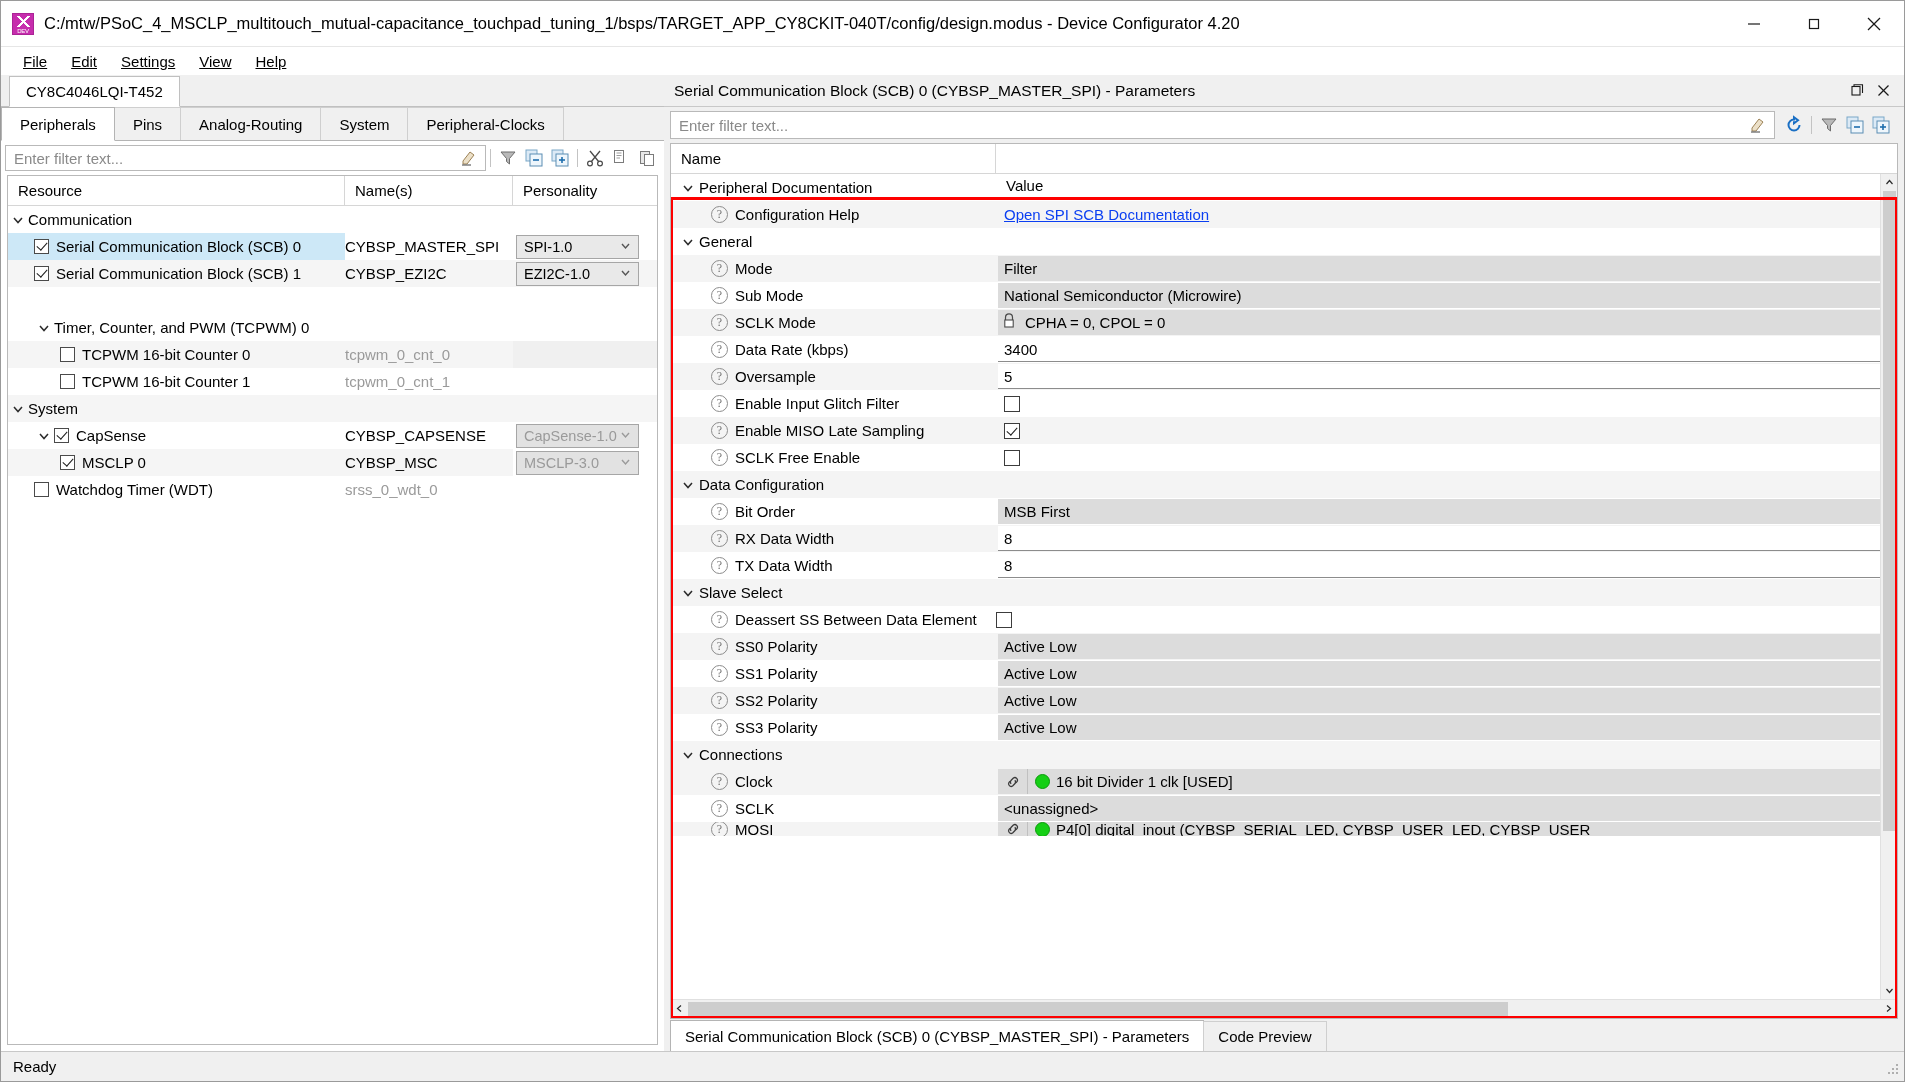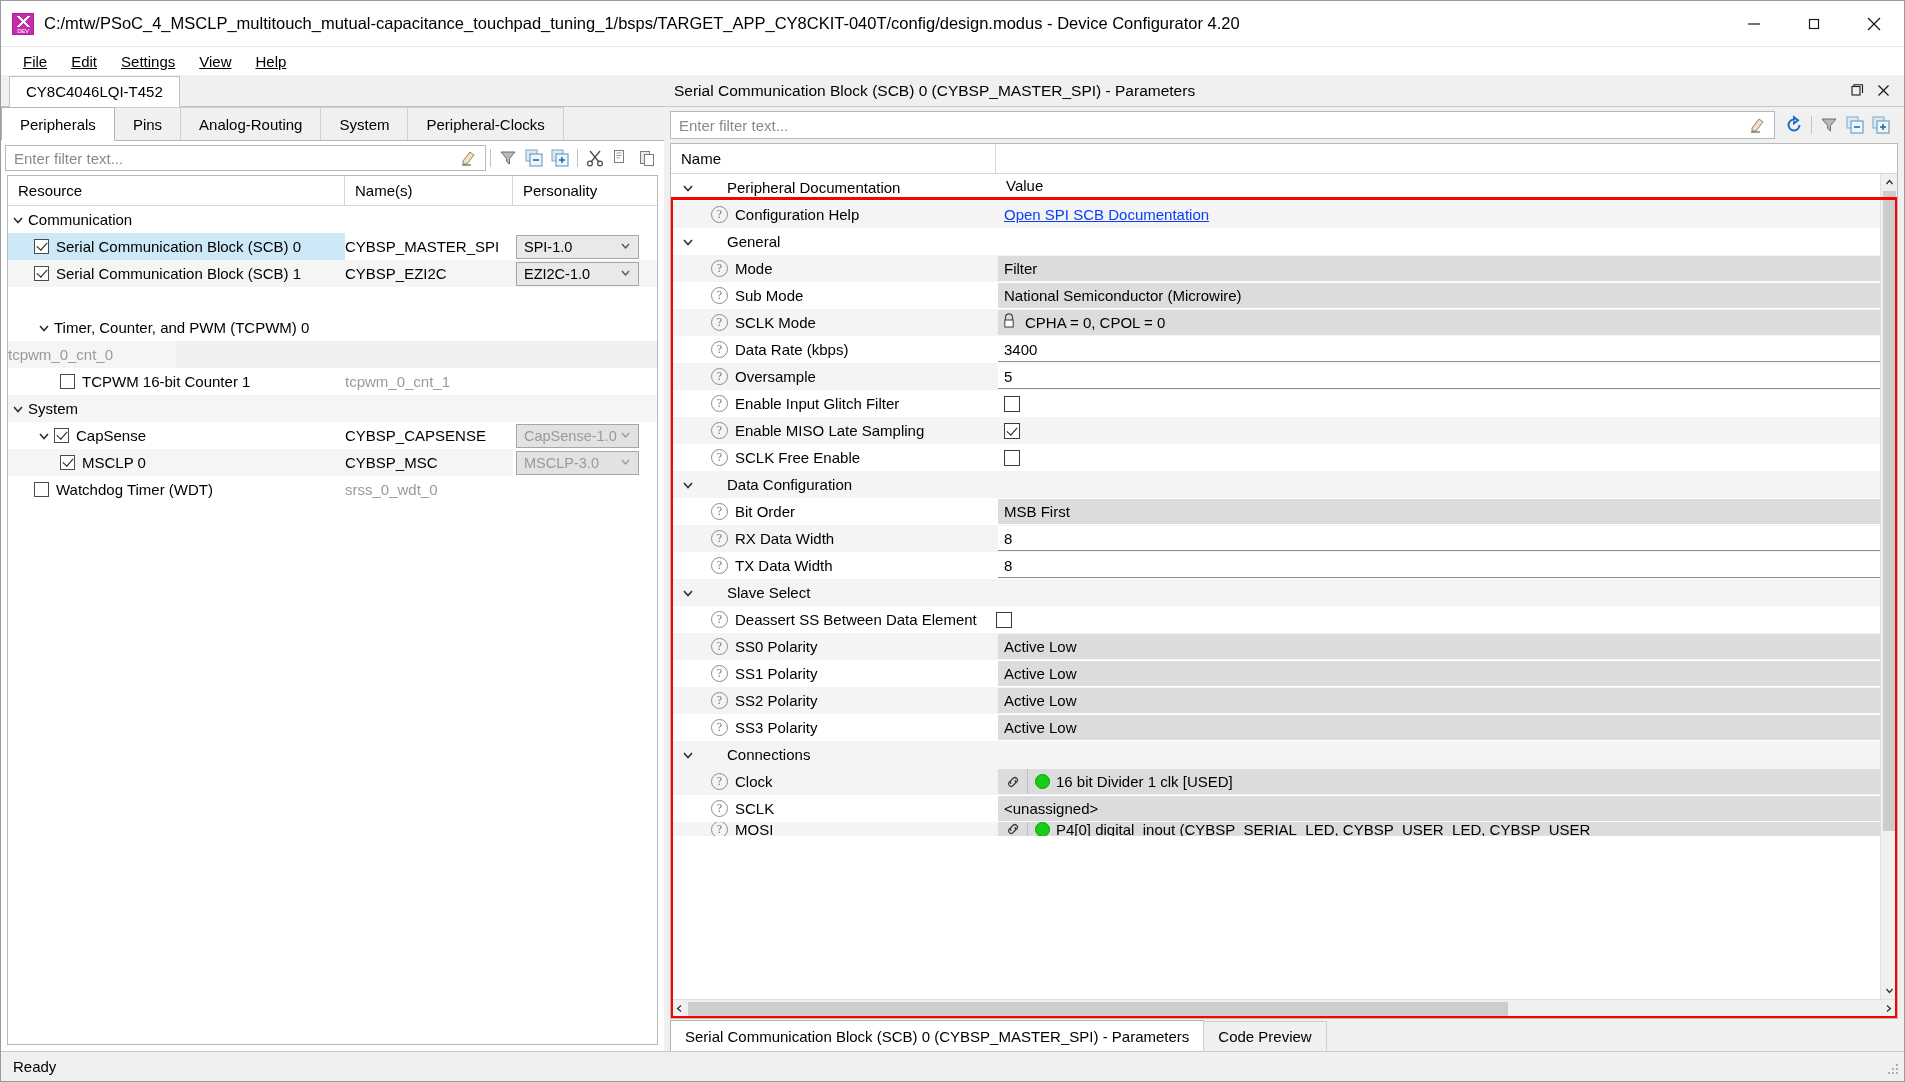--- a/index.html
+++ b/index.html
@@ -249,21 +249,21 @@
   .param-head .th.v { flex: 1 1 auto; border-right: none; margin-top: 41px; }
 
   .param-scroll { flex: 1 1 auto; display: flex; min-height: 0; }
   .param-body { flex: 1 1 auto; overflow: hidden; min-width: 0; }
 
   .prow { height: 27px; display: flex; align-items: center; font-size: 15px; color: #000; }
   .prow.shade { background: #f4f4f4; }
   .pname {
     width: 325px; flex: 0 0 325px; display: flex; align-items: center; height: 100%;
   }
-  .pname.grp { padding-left: 6px; gap: 28px; }
+  .pname.grp { padding-left: 6px; }
   .pname.param { padding-left: 40px; }
   .pval { flex: 1 1 auto; height: 100%; display: flex; align-items: center; padding-left: 2px; min-width: 0; }
 
   .qmark {
     width: 17px; height: 17px; flex: 0 0 17px; border-radius: 50%;
     border: 1.3px solid #8c8c8c; color: #6d6d6d;
     font-size: 12px; display: flex; align-items: center; justify-content: center;
     margin-right: 7px; font-family: "Liberation Serif", serif;
   }
   .grp-chev { width: 22px; flex: 0 0 22px; display:flex; align-items:center; justify-content:center; }
@@ -518,20 +518,24 @@
                     <polyline points="2,4 6,8.5 10,4" fill="none" stroke="#2b2b2b" stroke-width="1.5"></polyline>
                   </svg>
               </span>
               <span>Timer, Counter, and PWM (TCPWM) 0</span>
             </div>
             <div class="cell-name"></div>
             <div class="cell-pers"></div>
           </div>
 
           <div class="row">
+            <div class="cell-res indent-2 alt" style="background:#f5f5f5;">
+              <span class="cb"></span>
+              <span>TCPWM 16-bit Counter 0</span>
+            </div>
             <div class="cell-name dim" style="background:#f5f5f5;">tcpwm_0_cnt_0</div>
             <div class="cell-pers" style="background:#f0f0f0;"></div>
           </div>
 
           <div class="row">
             <div class="cell-res indent-2">
               <span class="cb"></span>
               <span>TCPWM 16-bit Counter 1</span>
             </div>
             <div class="cell-name dim">tcpwm_0_cnt_1</div>

